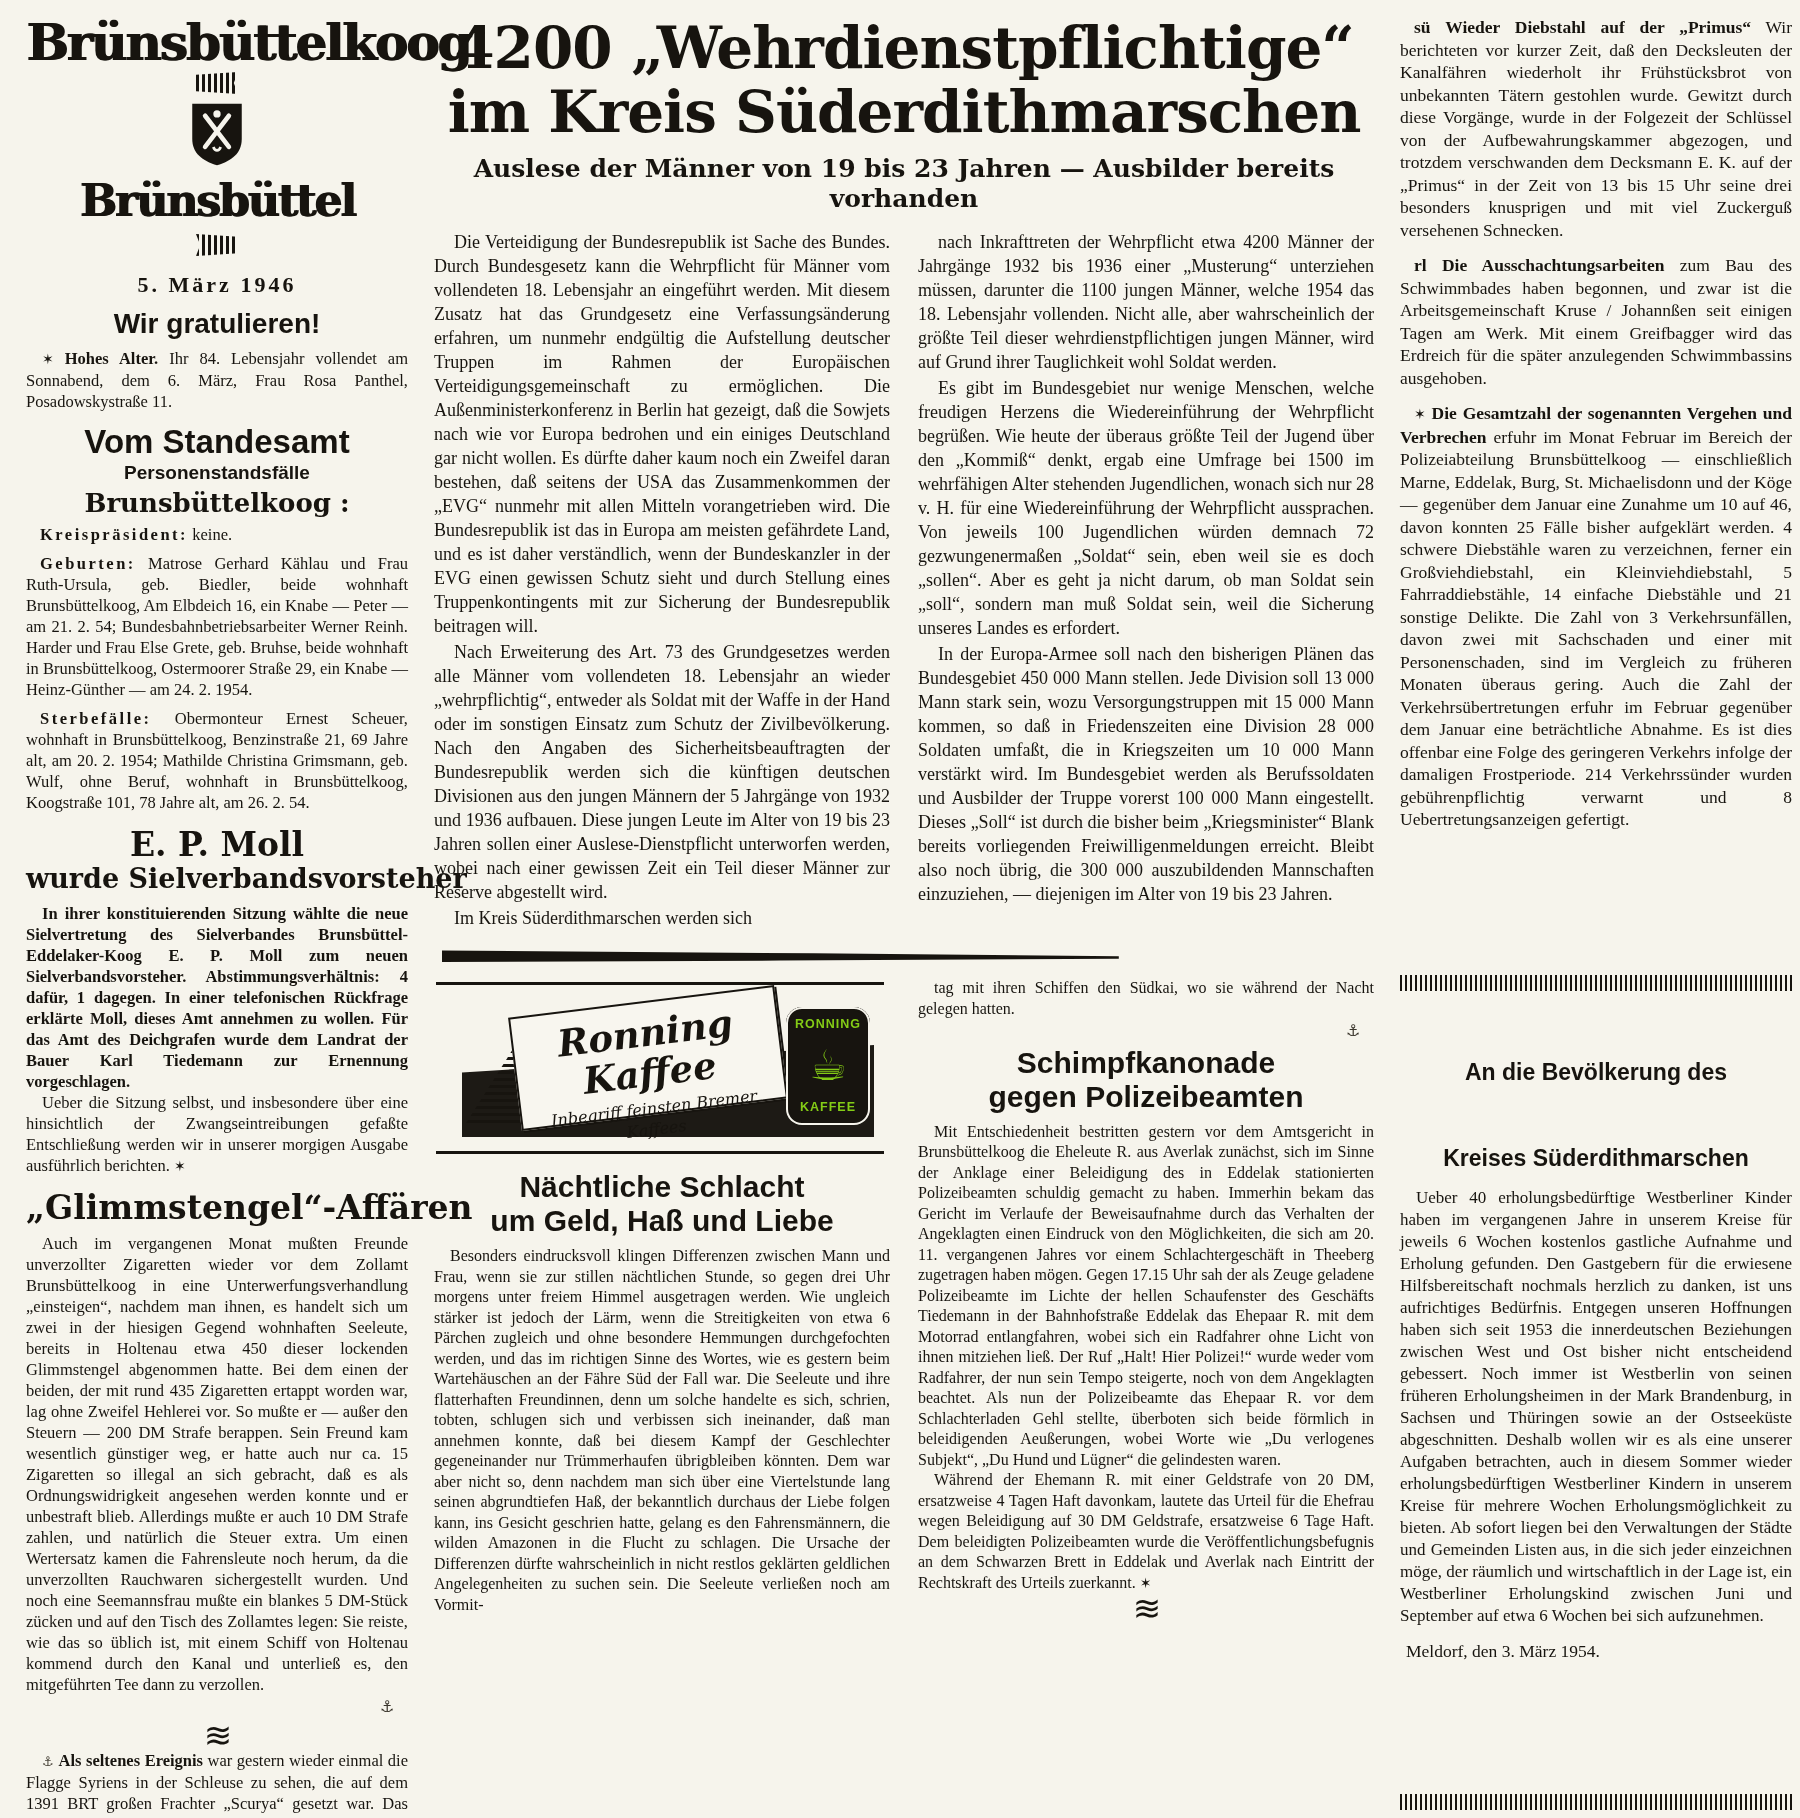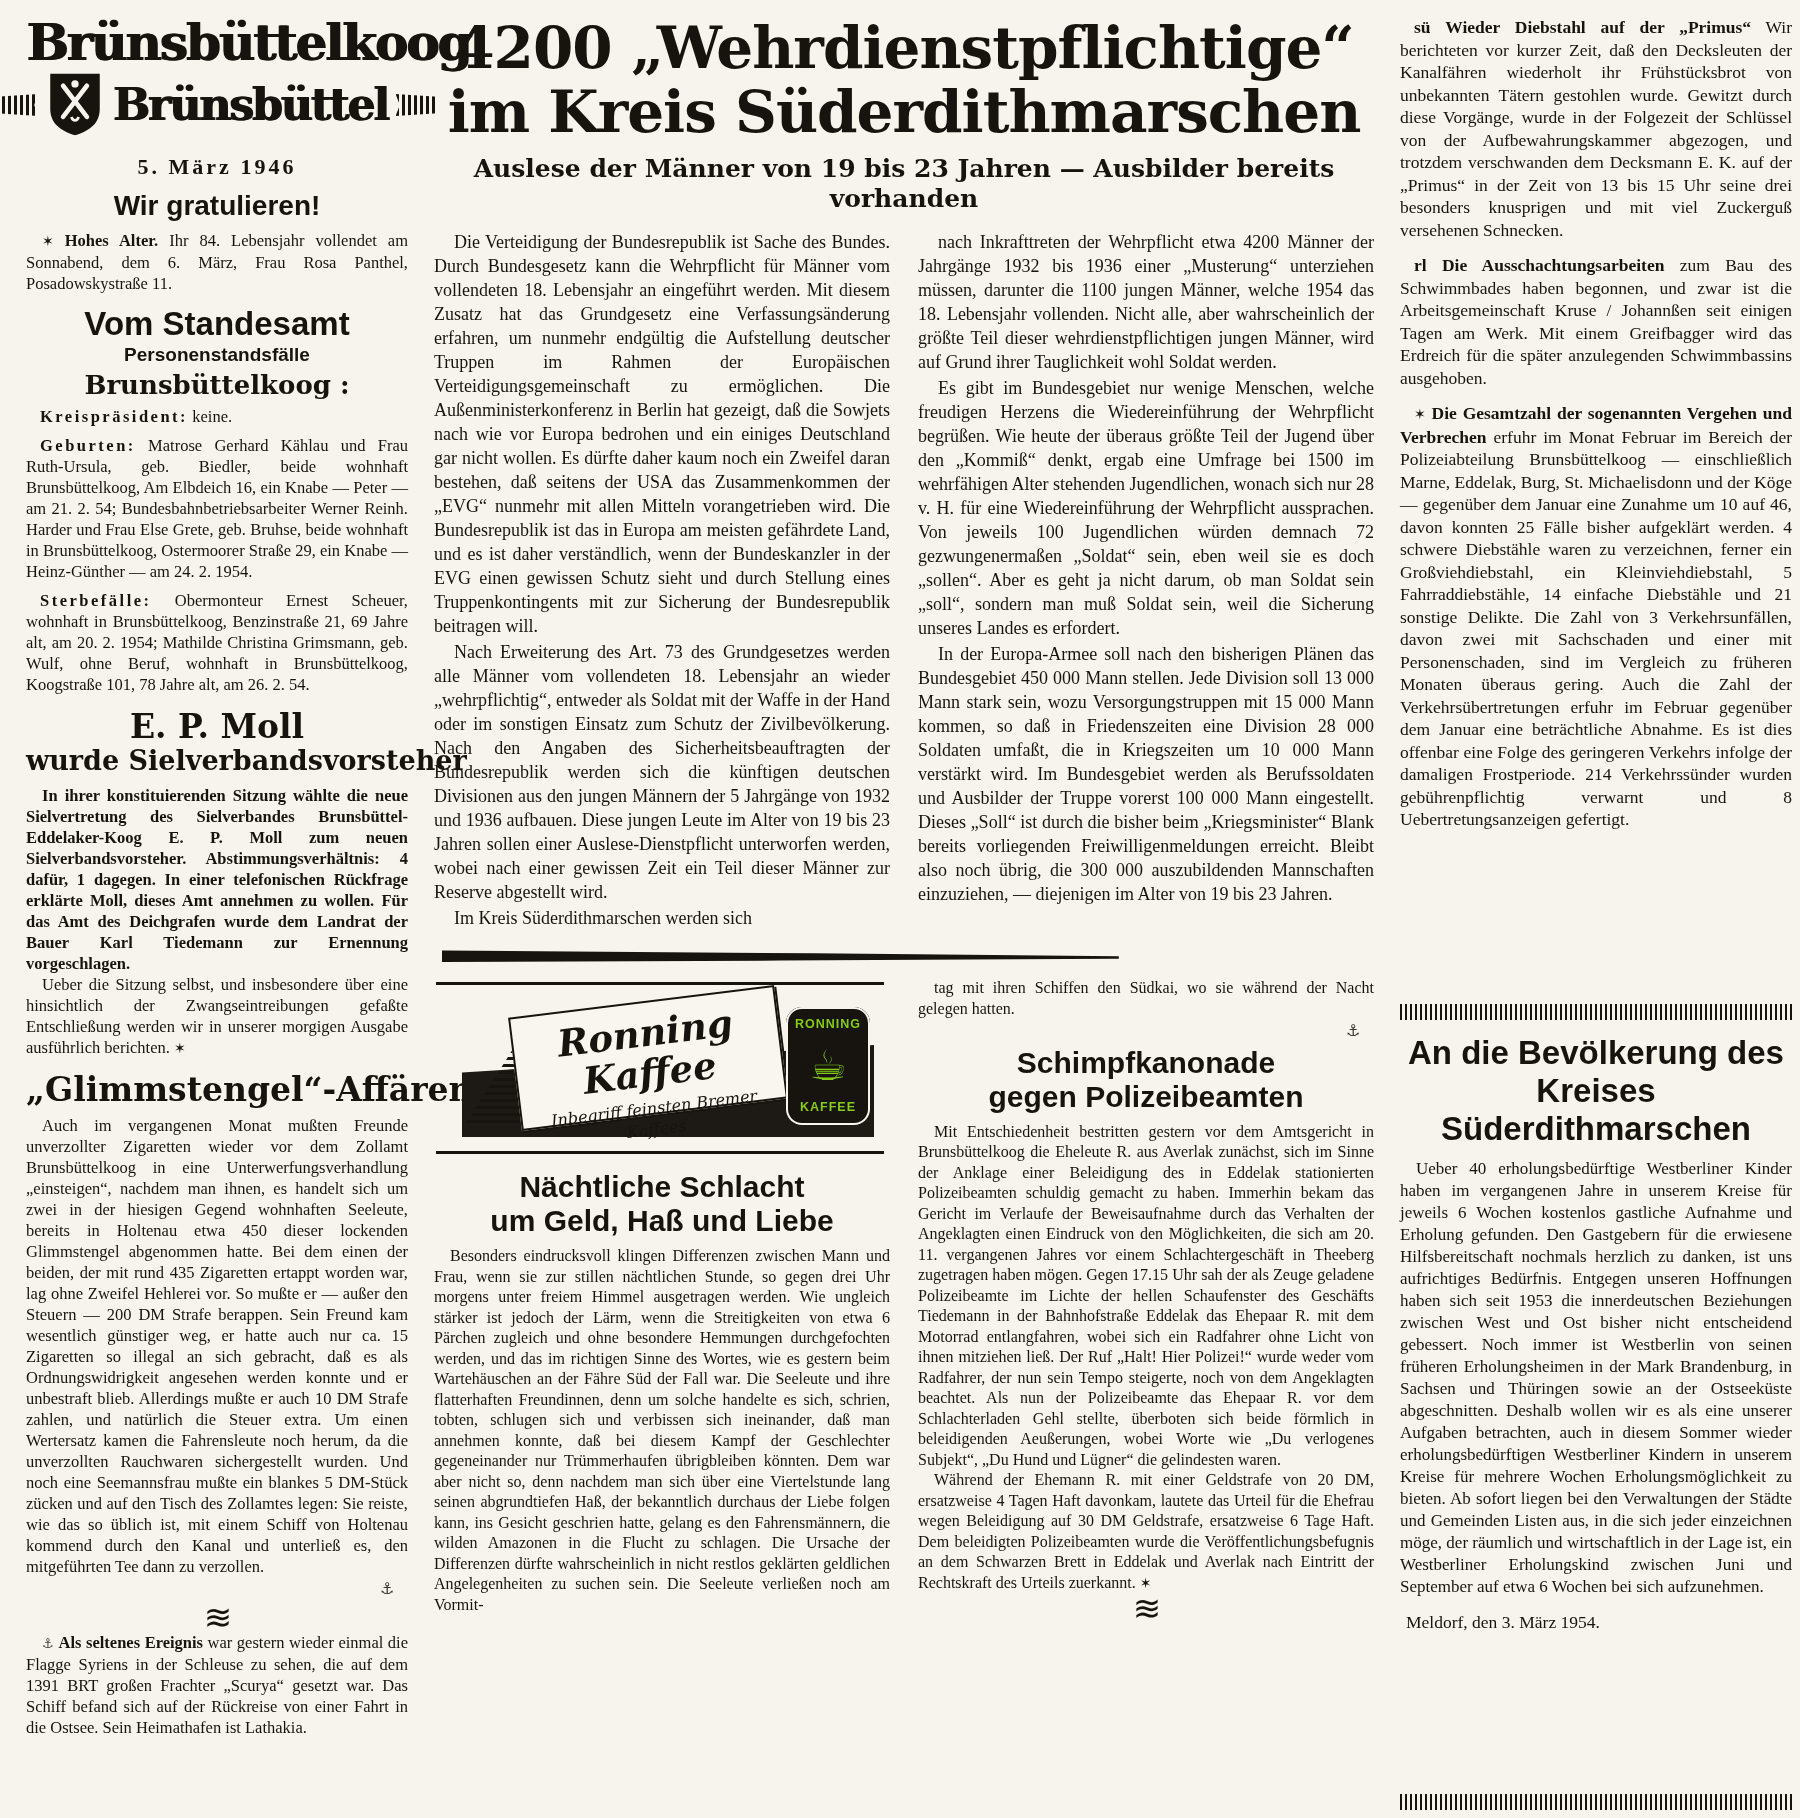--- a/index.html
+++ b/index.html
@@ -16,21 +16,21 @@
   .cmain { width:940px; flex:none; }
   .c4 { width:392px; flex:none; display:flex; flex-direction:column; }
 
   
   .masthead { text-align:center; margin-bottom:10px; }
   .mh1 {
     font-family:"DejaVu Serif", serif; font-weight:bold;
     font-size:50px; line-height:54px; letter-spacing:-2px;
     text-shadow:1.4px 0 0 currentColor;
   }
-  .mh2row { display:flex; align-items:center; justify-content:center; gap:8px; margin-top:2px; }
+  .mh2row { display:flex; align-items:center; justify-content:center; gap:8px; margin-top:2px;flex-direction:column; }
   .mh2 { font-size:44px; line-height:50px; }
   .flag {
     width:42px; height:22px; flex:none;
     background:repeating-linear-gradient(90deg,#17140f 0 3px,transparent 3px 6px);
     clip-path:polygon(0 12%,100% 0,90% 50%,100% 100%,0 88%);
   }
   .flag.r { clip-path:polygon(0 0,100% 12%,100% 88%,0 100%,10% 50%); }
   .shield { width:58px; height:66px; flex:none; }
   .date-line { font-size:22px; font-weight:bold; letter-spacing:3px; margin:16px 0 10px; }
 
@@ -88,21 +88,21 @@
         box-shadow:inset 0 0 0 2px #f6f4ec, inset 0 0 0 4px #17140f; padding-top:7px; }
   .badge-top, .badge-bottom { font-family:"Liberation Sans", sans-serif; font-weight:bold;
         font-size:12.5px; letter-spacing:1px; }
   .badge-icon { font-family:"DejaVu Sans", sans-serif; font-size:42px; line-height:62px; }
 
   
   .news-item { font-size:17.5px; line-height:22.5px; text-align:justify; text-indent:14px; margin-bottom:13px; }
   .hatch { height:16px; flex:none;
         background:repeating-linear-gradient(90deg,#17140f 0 2px,transparent 2px 5px); }
   .ann { margin-top:14px; }
-  .hann { font-size:33px; line-height:38px; }
+  .hann { font-size:23px; line-height:38px;margin-top:48px; }
   .ann-body { font-size:17px; line-height:22px; text-align:justify; text-indent:16px; margin-top:10px; }
   .dateline { font-size:17.5px; margin:14px 0 0 6px; }
   .sigs { display:flex; justify-content:space-between; margin-top:16px; padding:0 4px; }
   .sig-name { font-weight:bold; font-size:18px; }
   .sig-title { font-size:17.5px; }
   .sig.right { text-align:right; }
 
   
   .star { font-family:"DejaVu Sans", sans-serif; font-size:14px; }
   .wave { font-family:"DejaVu Sans", sans-serif; font-size:34px; line-height:30px;

